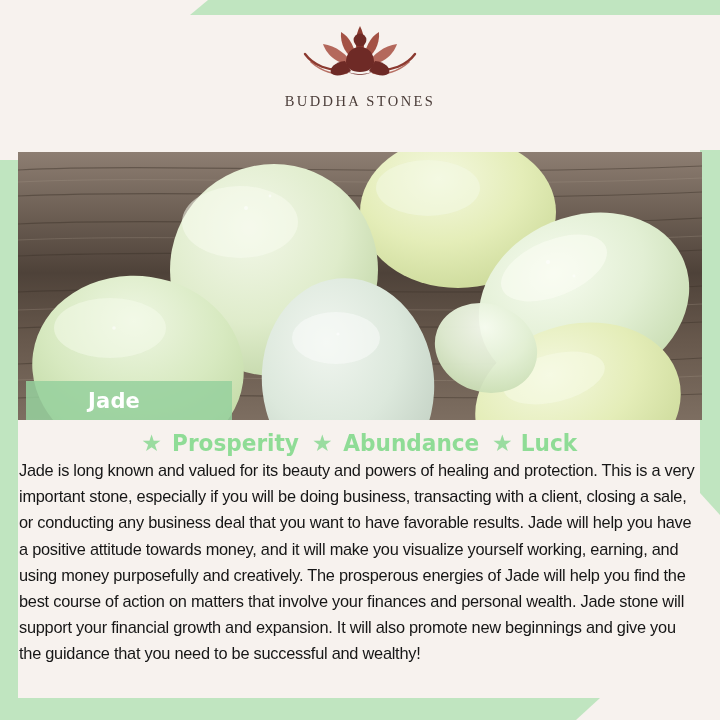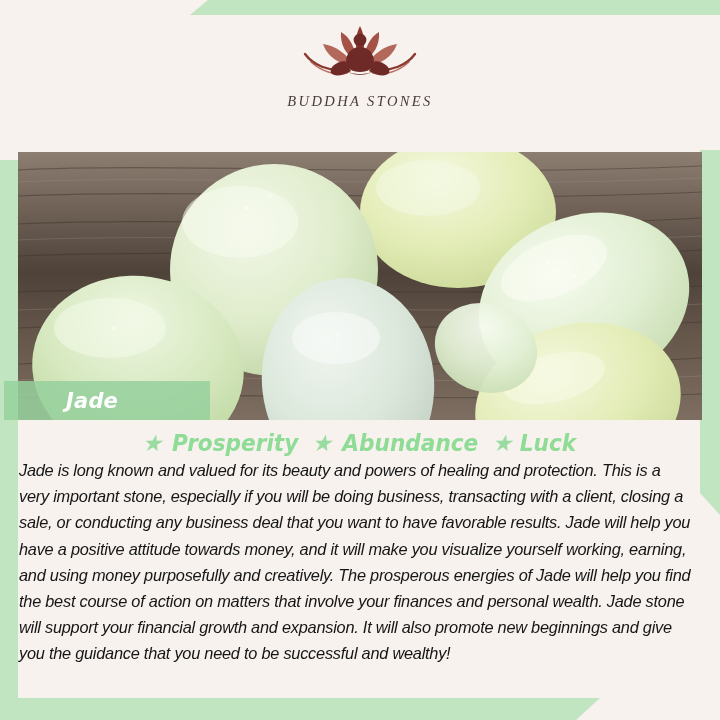--- a/index.html
+++ b/index.html
@@ -8,21 +8,20 @@
     padding: 0;
     background: #ffffff;
   }
   #page {
     position: relative;
     width: 720px;
     height: 720px;
     overflow: hidden;
     background: #f7f2ee;
     font-family: "Liberation Sans", sans-serif;
-    font-style: italic;
   }
 
   
   .deco {
     position: absolute;
     background: #c0e5c0;
   }
   
   .deco-top {
     top: 0;
@@ -105,21 +104,21 @@
     width: 684px;
     height: 268px;
     overflow: hidden;
     background: #6d5e52;
   }
   .photo-svg { display: block; width: 100%; height: 100%; }
 
   
   .caption-bar {
     position: absolute;
-    left: 4px;
+    left: 26px;
     top: 381px;
     width: 206px;
     height: 39px;
     background: rgba(150, 208, 157, 0.86);
     display: flex;
     align-items: center;
   }
   .caption-text {
     margin-left: 62px;
     font-family: "DejaVu Sans", sans-serif;

